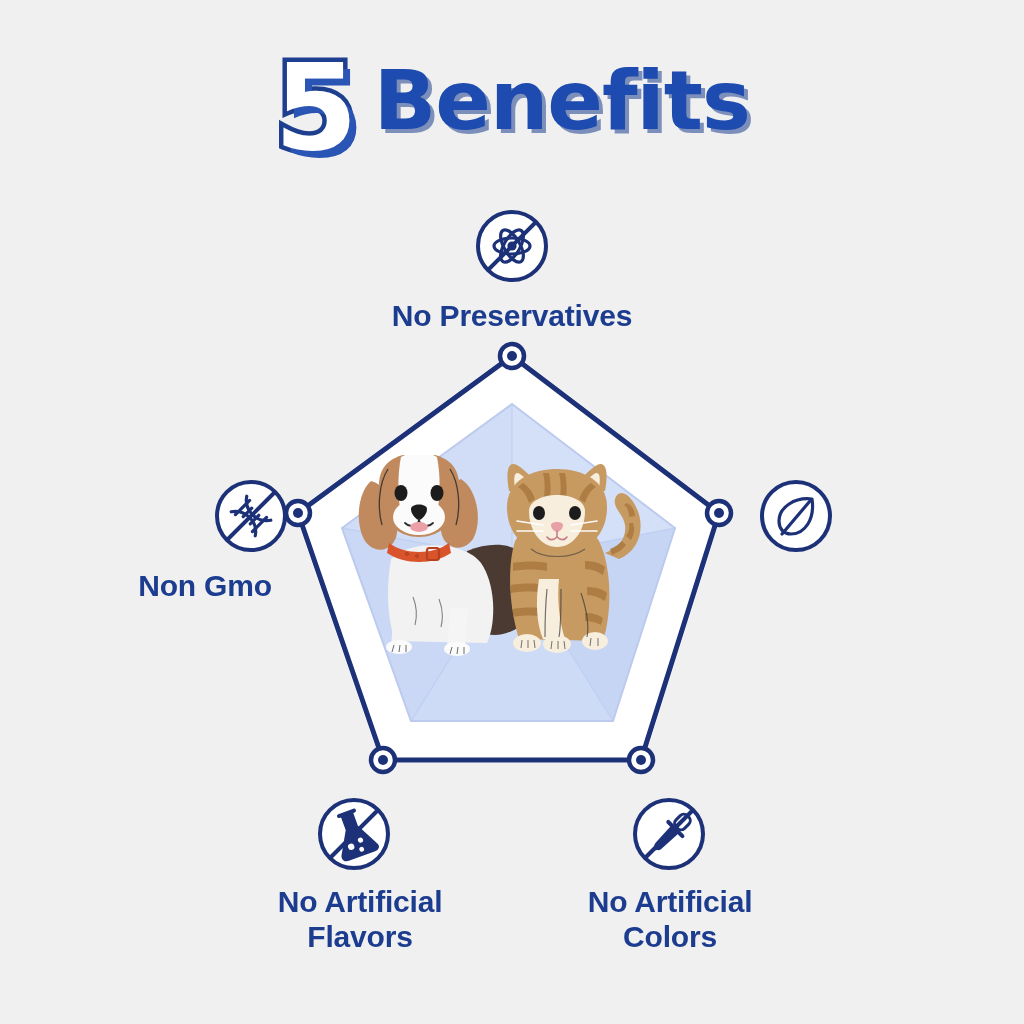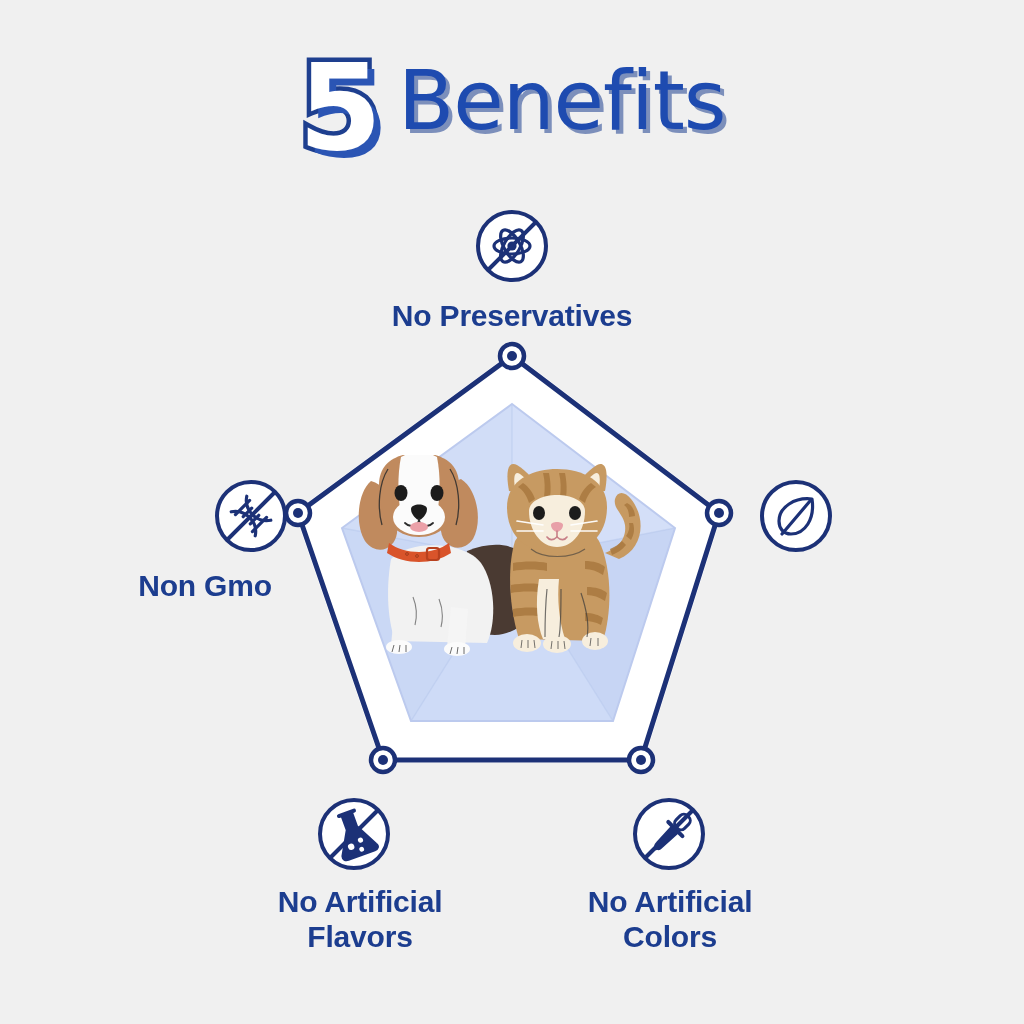--- a/index.html
+++ b/index.html
@@ -40,21 +40,21 @@
     -webkit-text-stroke: 9px #1e3f8f;
     paint-order: stroke fill;
     text-shadow: 7px 7px 0 #2b55b4;
     letter-spacing: 0;
     vertical-align: -16px;
     margin-right: 16px;
   }
   .title-word {
     display: inline-block;
     font-size: 82px;
-    font-weight: normal;
+    font-weight: bold;
     font-family: "DejaVu Sans", sans-serif;
     color: #1e4bb0;
     letter-spacing: -1px;
     text-shadow: 4px 4px 0 rgba(30,63,143,0.55);
     vertical-align: 4px;
   }
 
   
   .label {
     position: absolute;

